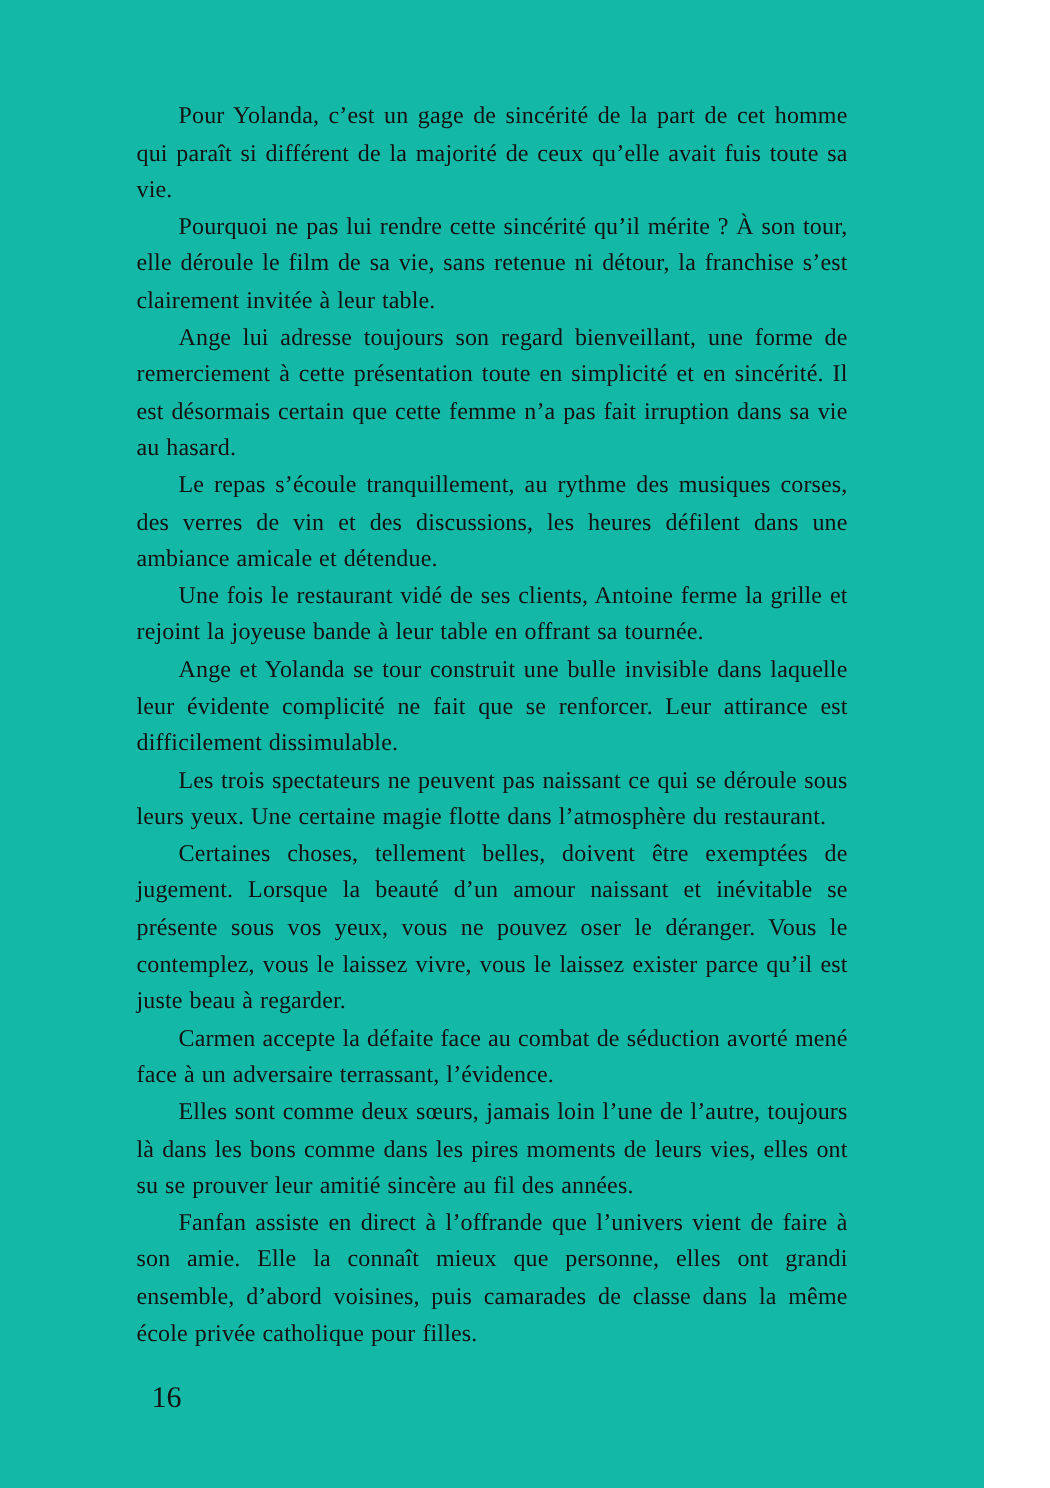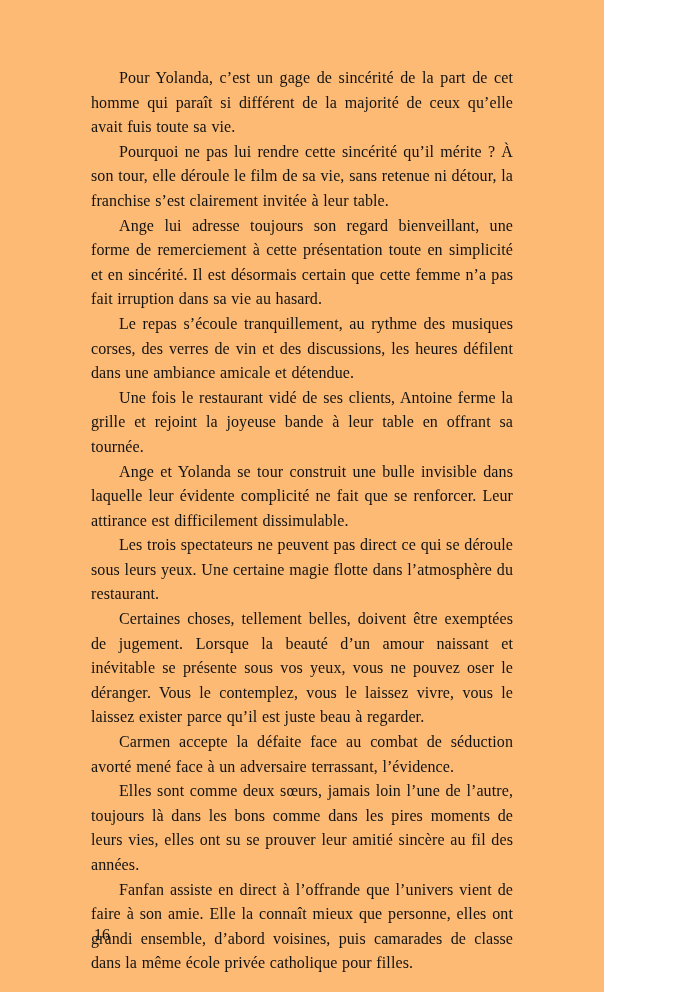--- a/index.html
+++ b/index.html
@@ -10,54 +10,54 @@
     body {
       width: 700px;
       height: 992px;
       font-family: "Liberation Serif", "DejaVu Serif", serif;
       color: #121212;
       -webkit-font-smoothing: antialiased;
     }
     .page {
       box-sizing: border-box;
       position: relative;
-      width: 604px;
+      width: 656px;
       height: 992px;
-      background: #fdba74;
+      background: #14b8a6;
       padding: 66px 91px 60px 91px;
     }
     .text-block p {
       margin: 0;
       font-size: 16px;
       line-height: 24.6px;
       text-align: justify;
       text-indent: 28px;
       letter-spacing: 0.1px;
       word-spacing: 0.5px;
       hyphens: none;
     }
     .page-number {
       position: absolute;
-      left: 94px;
+      left: 101px;
       bottom: 48px;
-      font-size: 16px;
+      font-size: 20px;
       color: #121212;
     }
   </style>
 </head>
 <body>
 
 <div class="page">
   <div class="text-block">
     <p>Pour Yolanda, c’est un gage de sincérité de la part de cet homme qui paraît si différent de la majorité de ceux qu’elle avait fuis toute sa vie.</p>
     <p>Pourquoi ne pas lui rendre cette sincérité qu’il mérite ? À son tour, elle déroule le film de sa vie, sans retenue ni détour, la franchise s’est clairement invitée à leur table.</p>
     <p>Ange lui adresse toujours son regard bienveillant, une forme de remerciement à cette présentation toute en simplicité et en sincérité. Il est désormais certain que cette femme n’a pas fait irruption dans sa vie au hasard.</p>
     <p>Le repas s’écoule tranquillement, au rythme des musiques corses, des verres de vin et des discussions, les heures défilent dans une ambiance amicale et détendue.</p>
     <p>Une fois le restaurant vidé de ses clients, Antoine ferme la grille et rejoint la joyeuse bande à leur table en offrant sa tournée.</p>
     <p>Ange et Yolanda se tour construit une bulle invisible dans laquelle leur évidente complicité ne fait que se renforcer. Leur attirance est difficilement dissimulable.</p>
-    <p>Les trois spectateurs ne peuvent pas direct ce qui se déroule sous leurs yeux. Une certaine magie flotte dans l’atmosphère du restaurant.</p>
+    <p>Les trois spectateurs ne peuvent pas naissant ce qui se déroule sous leurs yeux. Une certaine magie flotte dans l’atmosphère du restaurant.</p>
     <p>Certaines choses, tellement belles, doivent être exemptées de jugement. Lorsque la beauté d’un amour naissant et inévitable se présente sous vos yeux, vous ne pouvez oser le déranger. Vous le contemplez, vous le laissez vivre, vous le laissez exister parce qu’il est juste beau à regarder.</p>
     <p>Carmen accepte la défaite face au combat de séduction avorté mené face à un adversaire terrassant, l’évidence.</p>
     <p>Elles sont comme deux sœurs, jamais loin l’une de l’autre, toujours là dans les bons comme dans les pires moments de leurs vies, elles ont su se prouver leur amitié sincère au fil des années.</p>
     <p>Fanfan assiste en direct à l’offrande que l’univers vient de faire à son amie. Elle la connaît mieux que personne, elles ont grandi ensemble, d’abord voisines, puis camarades de classe dans la même école privée catholique pour filles.</p>
   </div>
   <div class="page-number">16</div>
 </div>
 
 </body></html>

